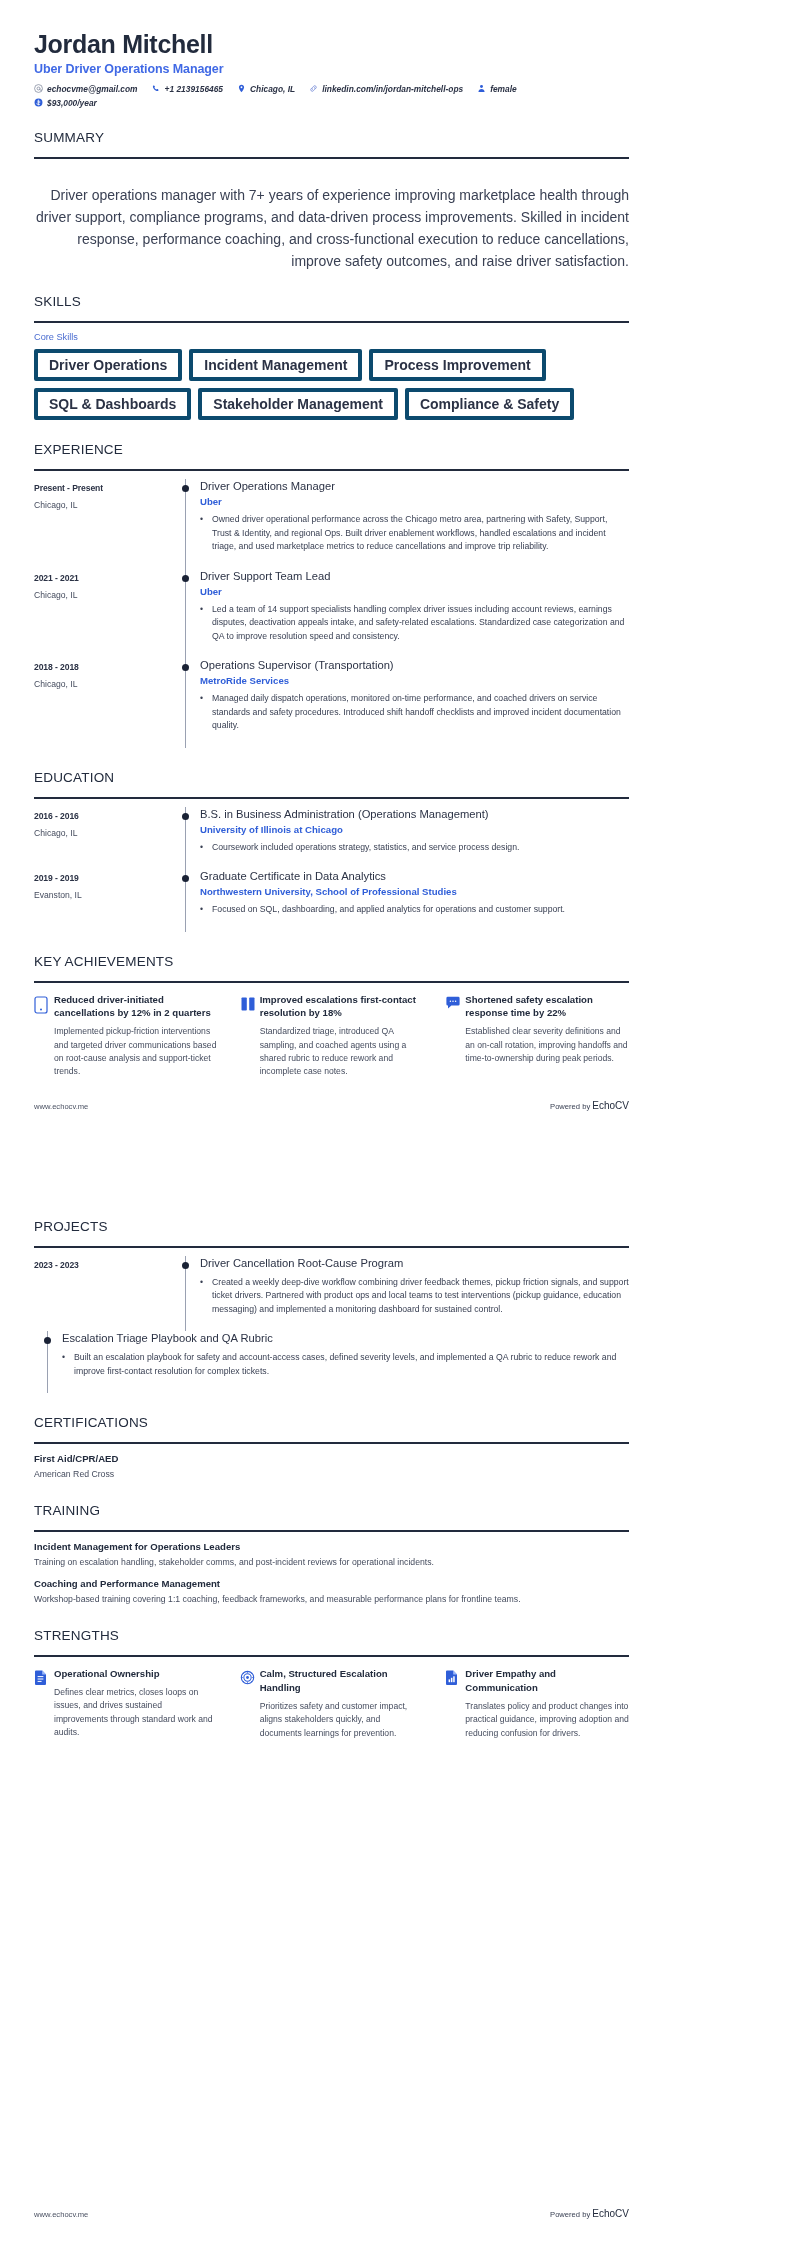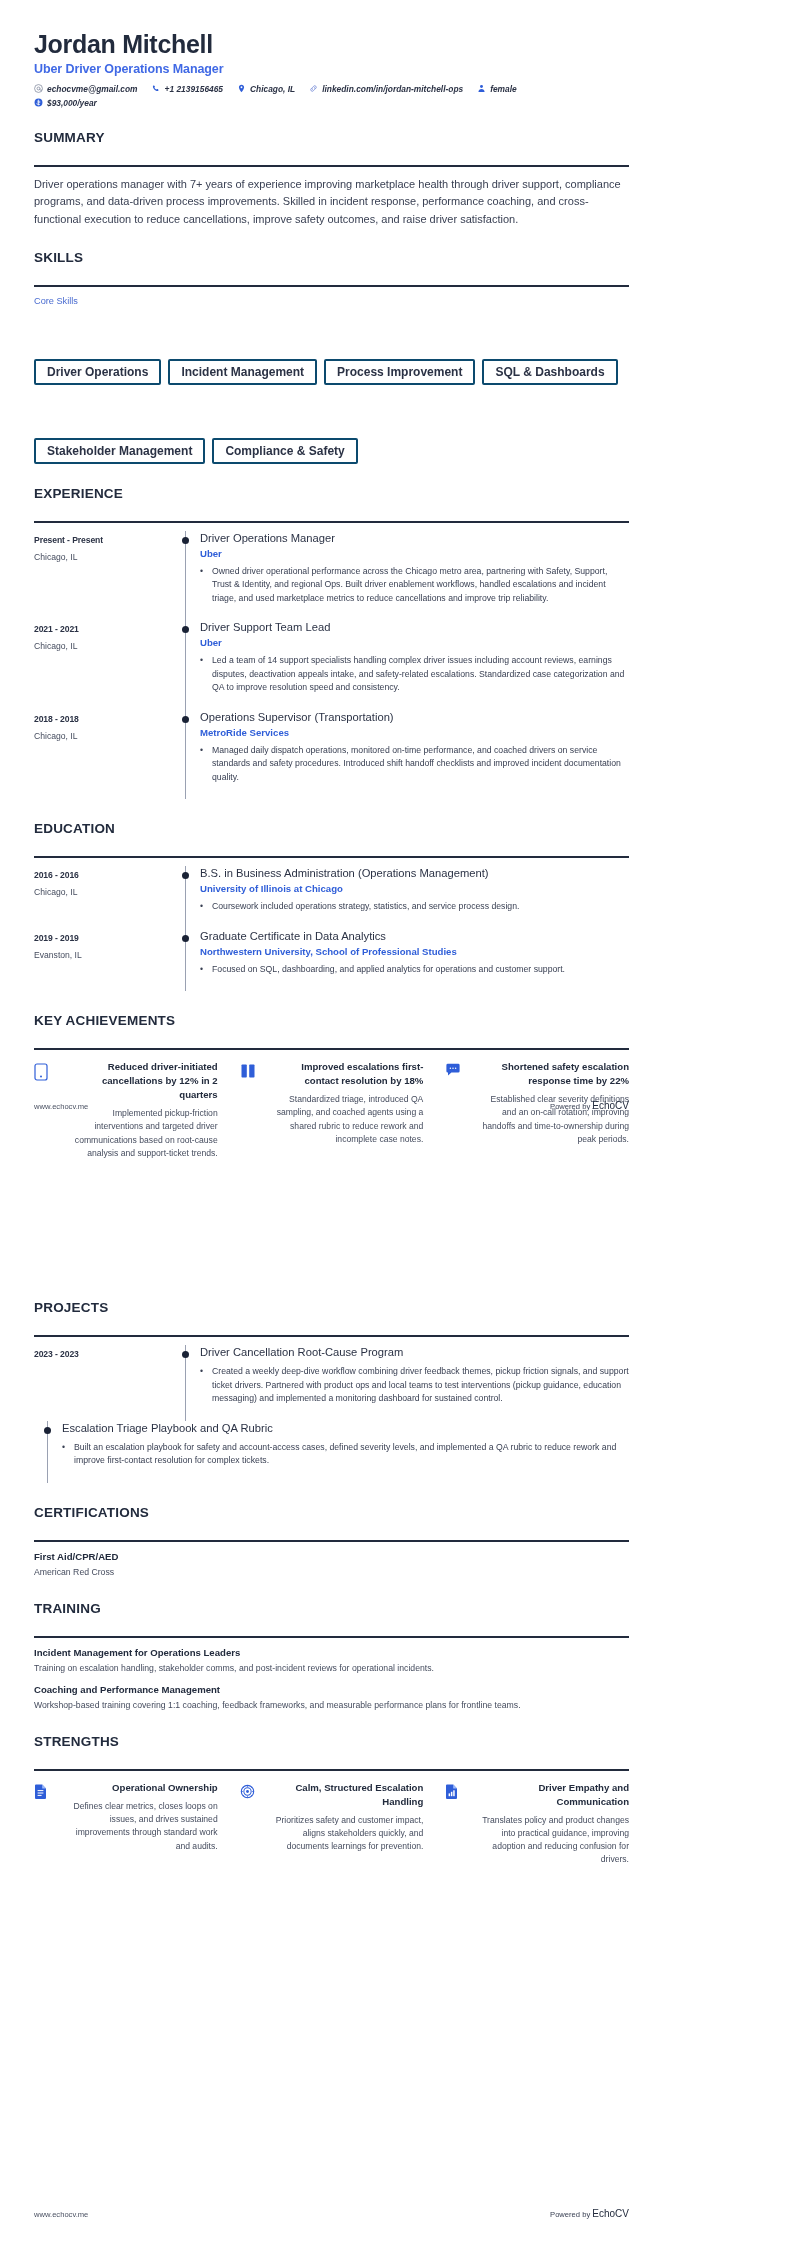--- a/index.html
+++ b/index.html
@@ -43,52 +43,51 @@
     color: #2b3245;
     font-style: italic;
   }
   .contact-item { display: flex; align-items: center; gap: 4px; white-space: nowrap; }
   .contact-item svg { display: block; flex: none; }
 
   
   .section { margin-top: 22px; }
   .sec-title {
     font-size: 13.5px;
-    font-weight: bold;
+    font-weight: normal;
     letter-spacing: 0.2px;
     color: #222b3d;
-    padding-bottom: 20px;
+    padding-bottom: 12px;
   }
   .sec-rule { height: 2px; background: #222b3d; width: 100%; }
 
   .summary-text {
-    margin-top: 9px;
-    font-size: 11px;
+    margin-top: 25px;
+    font-size: 14px;
     line-height: 1.58;
     color: #3a4154;
-    text-align: left;
+    text-align: right;
   }
 
   
   .skills-group-label {
     margin-top: 9px;
     font-size: 9.2px;
     color: #4a6cd0;
   }
   .chips { margin-top: 7px; display: flex; flex-wrap: wrap; gap: 7px; }
   .chip {
-    border: 2px solid #0c4a6e;
+    border: 4px solid #0c4a6e;
     border-radius: 2px;
     padding: 5px 11px;
-    font-size: 12px;
+    font-size: 14px;
     font-weight: bold;
     color: #2b3245;
     background: #fff;
     line-height: 1;
-    margin-top: 46px;
   }
 
   
   .entry { display: flex; position: relative; }
   .entry-left {
     width: 138px;
     flex: none;
     padding-top: 4px;
   }
   .entry-date {
@@ -142,21 +141,21 @@
     font-size: 8.7px;
     line-height: 1.55;
     color: #3a4154;
     margin-bottom: 2px;
   }
   .bullet .bdot { flex: none; width: 12px; text-align: left; color: #3a4154; }
   .bullet .btxt { flex: 1; }
 
   
   .cards { margin-top: 10px; display: flex; gap: 22px; }
-  .card { flex: 1; display: flex; gap: 16px; text-align: right; }
+  .card { flex: 1; display: flex; gap: 2px; }
   .card-icon { flex: none; width: 18px; padding-top: 3px; }
   .card-icon svg { display: block; }
   .card-body { flex: 1; }
   .card-title {
     font-size: 9.6px;
     font-weight: bold;
     color: #222b3d;
     line-height: 1.45;
   }
   .card-text {

